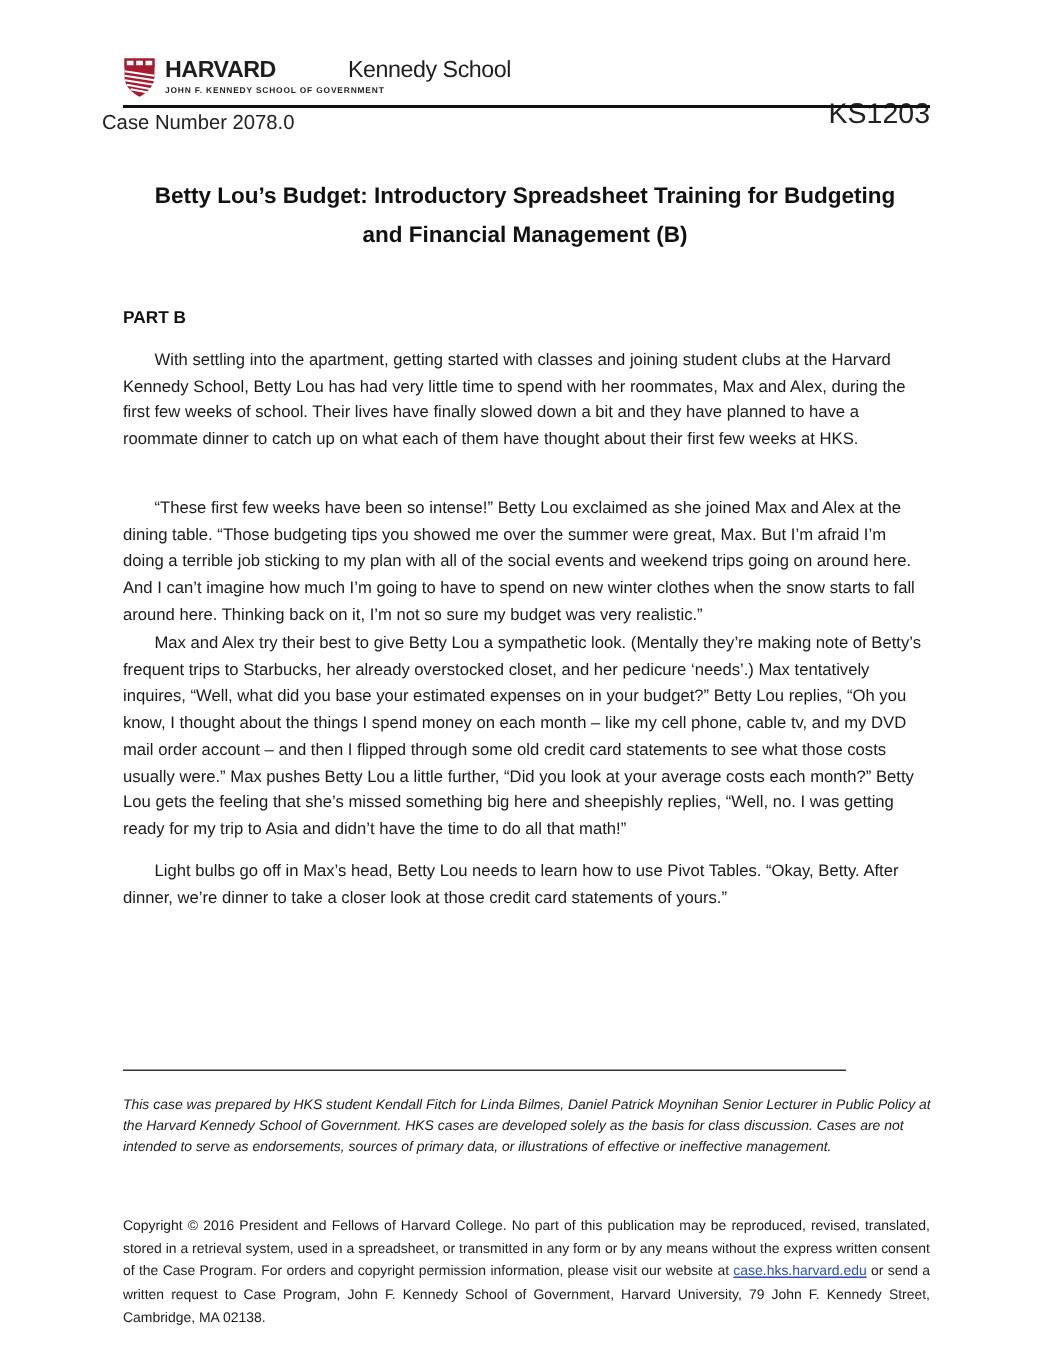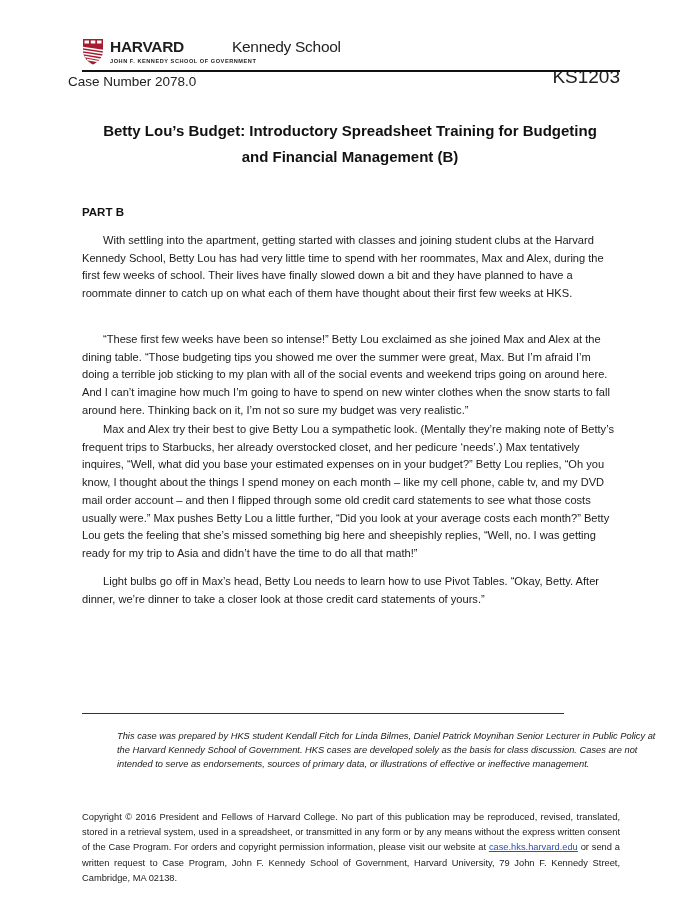--- a/index.html
+++ b/index.html
@@ -20,21 +20,21 @@
   .part { position: absolute; left: 82px; top: 206px; font-size: 11.5px; font-weight: 700; color: #111; }
   .body { position: absolute; left: 82px; width: 538px; font-size: 11.1px; line-height: 17.7px;
           text-align: left; color: #1a1a1a; }
   .body p { margin: 0; text-indent: 21px; }
   .p1 { top: 232px; }
   .p2 { top: 331px; }
   .p3 { top: 421px; }
   .p4 { top: 573px; }
   .footnote-rule { position: absolute; left: 82px; top: 713px; width: 482px; height: 1px; background: #333; }
   .footnote { position: absolute; left: 82px; top: 729px; width: 540px; font-size: 9.3px; line-height: 14.2px;
-              font-style: italic; color: #1a1a1a; margin-left: 35px; }
+              font-style: italic; color: #1a1a1a; }
   .copyright { position: absolute; left: 82px; top: 782px; width: 538px; font-size: 9.3px; line-height: 15.2px;
                text-align: justify; color: #1a1a1a; margin-top: 28px; }
   .copyright a { color: #2a4fb5; text-decoration: underline; }
 </style>
 </head>
 <body>
 
 <div class="header">
   <svg class="shield" viewBox="0 0 22 27">
     <path d="M1 1 H21 V13 C21 20 15 24.5 11 26.5 C7 24.5 1 20 1 13 Z" fill="#a51c30"></path>

